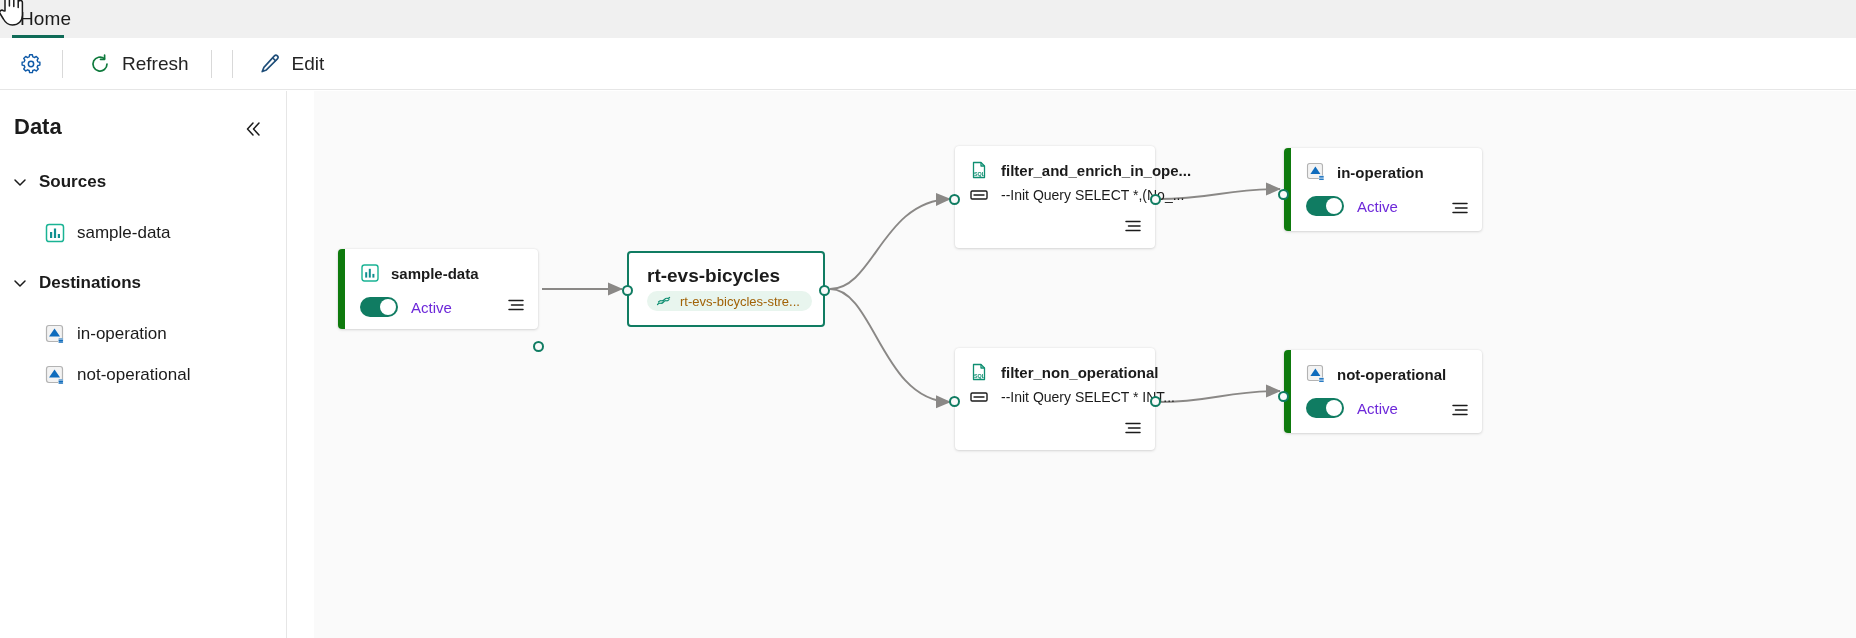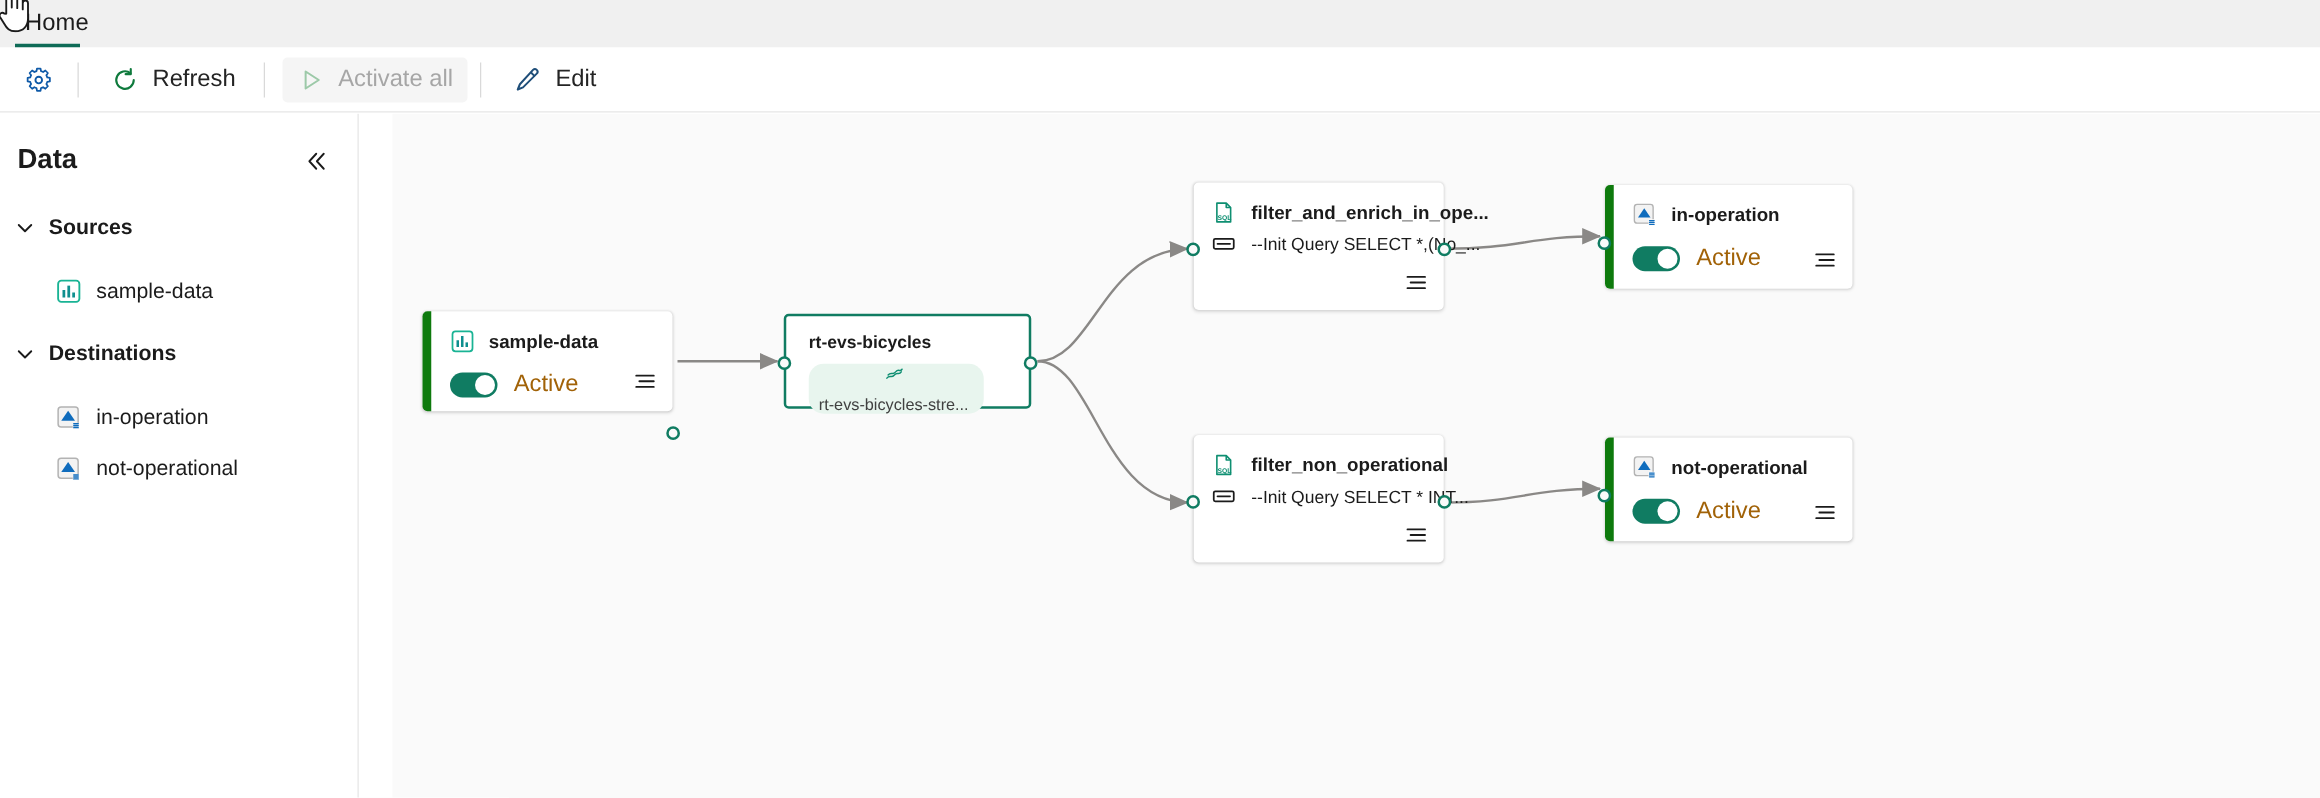--- a/index.html
+++ b/index.html
@@ -139,49 +139,48 @@
     background: #107c62;
     border-radius: 10px;
     position: relative;
     cursor: pointer;
   }
   .toggle .knob {
     position: absolute; right: 2px; top: 2px;
     width: 16px; height: 16px;
     background: #ffffff; border-radius: 50%;
   }
-  .toggle-label { font-size: 19px; color: #a16207; }
+  .toggle-label { font-size: 15px; color: #6d28d9; }
   .menu-ico {
     position: absolute;
     width: 20px; height: 20px;
     cursor: pointer;
     display: flex; align-items: center; justify-content: center;
   }
 
   
   .node-stream {
     border: 2px solid #107c62;
     box-shadow: none;
     background: #ffffff;
   }
   .stream-title {
     position: absolute; left: 18px; top: 12px;
-    font-size: 14px; font-weight: 700; color: #1b1b1b;
+    font-size: 19px; font-weight: 700; color: #1b1b1b;
   }
   .stream-pill {
     position: absolute; left: 18px; top: 38px;
-    height: 40px;
+    height: 20px;
     display: flex; align-items: center; gap: 9px;
     background: #e8f5ee;
     border-radius: 12px;
     padding: 0 12px 0 8px;
-    font-size: 13px; color: #404040;
+    font-size: 13px; color: #a16207;
     white-space: nowrap;
     cursor: pointer;
-    flex-direction: column;
   }
   .stream-pill .ico { width: 16px; height: 16px; display:flex; align-items:center; justify-content:center; }
 
   
   .node-op { }
   .op-title {
     position: absolute; left: 14px; top: 14px;
     display: flex; align-items: center; gap: 12px;
     font-size: 15px; font-weight: 700; color: #1b1b1b;
     white-space: nowrap;
@@ -236,28 +235,20 @@
         <path d="M18 11a7 7 0 1 1-2.6-5.4" fill="none" stroke="#0f7a3d" stroke-width="1.7" stroke-linecap="round"></path>
         <path d="M15.6 2.2 L15.6 6.3 L11.5 6.3" fill="none" stroke="#0f7a3d" stroke-width="1.7" stroke-linecap="round" stroke-linejoin="round"></path>
       </svg>
     </span>
     <span>Refresh</span>
   </div>
 
   <div class="cmd-sep"></div>
 
 
-  <div class="cmd-btn disabled">
-    <span class="cmd-ico">
-      <svg viewBox="0 0 22 22" width="22" height="22">
-        <path d="M6.5 4.2 L17 11 L6.5 17.8 Z" fill="none" stroke="#9cc9a8" stroke-width="1.6" stroke-linejoin="round"></path>
-      </svg>
-    </span>
-    <span>Activate all</span>
-  </div>
 
   <div class="cmd-sep"></div>
 
   <div class="cmd-btn">
     <span class="cmd-ico">
       <svg viewBox="0 0 22 22" width="22" height="22">
         <path d="M15.4 2.9 a2.1 2.1 0 0 1 3 3 L7.4 16.9 L3.2 18.6 L4.9 14.4 Z" fill="none" stroke="#1f4e79" stroke-width="1.6" stroke-linejoin="round"></path>
         <path d="M13.6 4.8 L16.9 8.1" fill="none" stroke="#1f4e79" stroke-width="1.6"></path>
       </svg>
     </span>

